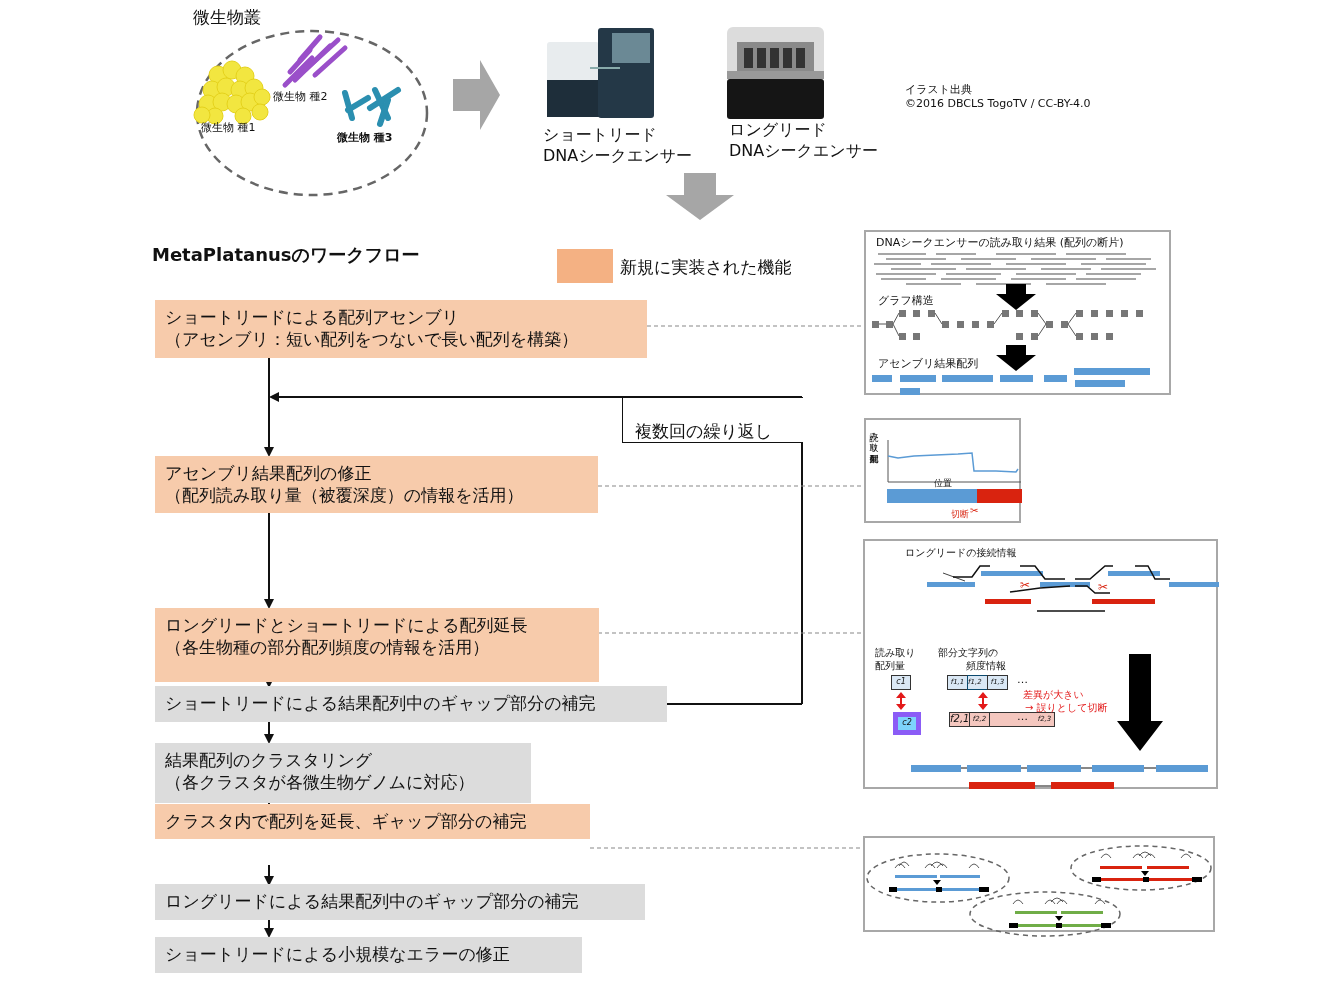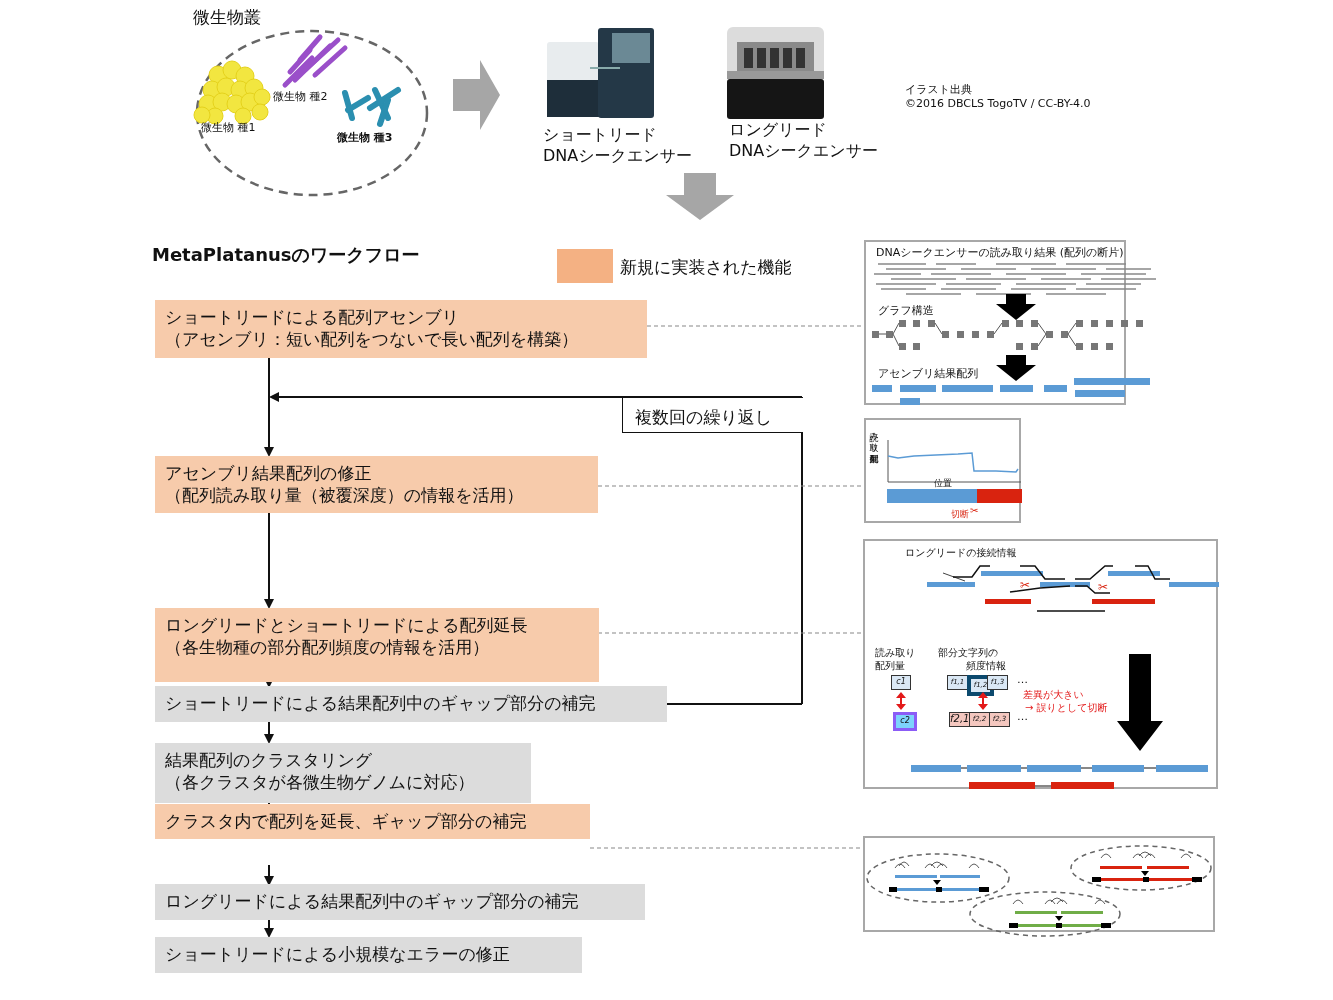--- a/index.html
+++ b/index.html
@@ -7,21 +7,21 @@
   .abs{position:absolute;}
   .lbl{font-size:17px;line-height:22px;white-space:nowrap;}
   .sm{font-size:12px;line-height:15px;white-space:nowrap;}
   .xs{font-size:10px;line-height:12px;white-space:nowrap;}
   .step{position:absolute;font-size:17px;line-height:22px;padding:6px 10px;box-sizing:border-box;white-space:pre;}
   .new{background:#f7cbab;}
   .old{background:#dcdcdc;}
   .panel{position:absolute;border:2px solid #a8a8a8;background:#fff;box-sizing:border-box;}
   svg{position:absolute;left:0;top:0;overflow:visible;}
   .legend-swatch{position:absolute;background:#f4b183;}
-  .loop-box{position:absolute;border:1.5px solid #111;border-right:none;background:#fff;font-size:17px;line-height:22px;padding:8px 12px;box-sizing:border-box;white-space:nowrap;}
+  .loop-box{position:absolute;border:1.5px solid #111;border-right:none;background:#fff;font-size:17px;line-height:22px;padding:22px 12px;box-sizing:border-box;white-space:nowrap;}
 </style>
 </head>
 <body>
 
 <div class="abs lbl" style="left:193px;top:6px;">微生物叢</div>
 
 <svg width="1333" height="240">
   <ellipse cx="312" cy="113" rx="115" ry="82" fill="none" stroke="#666" stroke-width="2.5" stroke-dasharray="9,6"></ellipse>
 
   <g fill="#f2e640" stroke="#e5d21c" stroke-width="1">
@@ -137,21 +137,21 @@
 （配列読み取り量（被覆深度）の情報を活用）</div>
 <div class="step new" style="left:155px;top:608px;width:444px;height:74px;">ロングリードとショートリードによる配列延長
 （各生物種の部分配列頻度の情報を活用）</div>
 <div class="step old" style="left:155px;top:686px;width:512px;height:36px;">ショートリードによる結果配列中のギャップ部分の補完</div>
 <div class="step old" style="left:155px;top:743px;width:376px;height:60px;">結果配列のクラスタリング
 （各クラスタが各微生物ゲノムに対応）</div>
 <div class="step new" style="left:155px;top:804px;width:435px;height:35px;">クラスタ内で配列を延長、ギャップ部分の補完</div>
 <div class="step old" style="left:155px;top:884px;width:490px;height:36px;">ロングリードによる結果配列中のギャップ部分の補完</div>
 <div class="step old" style="left:155px;top:937px;width:427px;height:36px;">ショートリードによる小規模なエラーの修正</div>
 
-<div class="panel" style="left:864px;top:240px;width:262px;height:165px;">
+<div class="panel" style="left:864px;top:230px;width:307px;height:165px;">
   <div class="abs xs" style="left:10px;top:5px;font-size:11px;">DNAシークエンサーの読み取り結果 (配列の断片)</div>
   <div class="abs xs" style="left:12px;top:63px;font-size:11px;">グラフ構造</div>
   <div class="abs xs" style="left:12px;top:126px;font-size:11px;">アセンブリ結果配列</div>
   <svg width="294" height="165">
     <g stroke="#888" stroke-width="1.5">
       <line x1="12" y1="22" x2="60" y2="22"></line>
         <line x1="70" y1="22" x2="110" y2="22"></line>
         <line x1="130" y1="22" x2="190" y2="22"></line>
         <line x1="200" y1="22" x2="260" y2="22"></line>
       <line x1="20" y1="27" x2="80" y2="27"></line>
@@ -244,30 +244,30 @@
 </div>
 
 <div class="panel" style="left:863px;top:539px;width:355px;height:250px;">
   <div class="abs xs" style="left:40px;top:6px;font-size:10px;">ロングリードの接続情報</div>
   <div class="abs xs" style="left:10px;top:106px;font-size:10px;">読み取り</div>
   <div class="abs xs" style="left:10px;top:119px;font-size:10px;">配列量</div>
   <div class="abs xs" style="left:73px;top:106px;font-size:10px;">部分文字列の</div>
   <div class="abs xs" style="left:73px;top:119px;font-size:10px;margin-left:28px;">頻度情報</div>
 
   <div class="abs xs" style="left:26px;top:134px;width:18px;height:13px;background:#dae8f5;border:1px solid #333;text-align:center;font-size:8px;font-style:italic;">c1</div>
-  <div class="abs xs" style="left:28px;top:171px;width:18px;height:13px;background:#7dd3fc;border:3px solid #8b5cf6;text-align:center;font-size:8px;font-style:italic;">c2</div>
+  <div class="abs xs" style="left:28px;top:171px;width:18px;height:13px;background:#7dd3fc;border:5px solid #8b5cf6;text-align:center;font-size:8px;font-style:italic;">c2</div>
 
   <div class="abs xs" style="left:82px;top:134px;width:19px;height:13px;background:#dae8f5;border:1px solid #333;text-align:center;font-size:7px;font-style:italic;">f1,1</div>
-  <div class="abs xs" style="left:102px;top:134px;width:19px;height:13px;background:#dae8f5;border:4px solid #0c4a6e;text-align:center;font-size:7px;font-style:italic;">f1,2</div>
+  <div class="abs xs" style="left:102px;top:134px;width:19px;height:13px;background:#dae8f5;border:1px solid #0c4a6e;text-align:left;font-size:7px;font-style:italic;">f1,2</div>
   <div class="abs xs" style="left:122px;top:134px;width:19px;height:13px;background:#dae8f5;border:1px solid #333;text-align:center;font-size:7px;font-style:italic;">f1,3</div>
   <div class="abs xs" style="left:152px;top:133px;font-size:11px;">…</div>
 
   <div class="abs xs" style="left:84px;top:171px;width:19px;height:13px;background:#f4c7bf;border:1px solid #333;text-align:center;font-size:10px;font-style:italic;">f2,1</div>
   <div class="abs xs" style="left:104px;top:171px;width:19px;height:13px;background:#f4c7bf;border:1px solid #333;text-align:center;font-size:7px;font-style:italic;">f2,2</div>
-  <div class="abs xs" style="left:124px;top:171px;width:19px;height:13px;background:#f4c7bf;border:1px solid #333;text-align:center;font-size:7px;font-style:italic;">f2,3</div>
+  <div class="abs xs" style="left:124px;top:171px;width:19px;height:13px;background:#f4c7bf;border:1px solid #333;text-align:center;font-size:7px;font-style:italic;padding-left:45px;">f2,3</div>
   <div class="abs xs" style="left:152px;top:170px;font-size:11px;">…</div>
 
   <div class="abs xs" style="left:158px;top:148px;font-size:10px;color:#e31a1a;">差異が大きい</div>
   <div class="abs xs" style="left:160px;top:161px;font-size:10px;color:#e31a1a;">→ 誤りとして切断</div>
 
   <span class="abs xs" style="left:155px;top:38px;color:#d9230f;font-size:12px;">✂</span>
   <span class="abs xs" style="left:233px;top:40px;color:#d9230f;font-size:12px;">✂</span>
 
   <svg width="355" height="250">
     <g fill="#5b9bd5">

